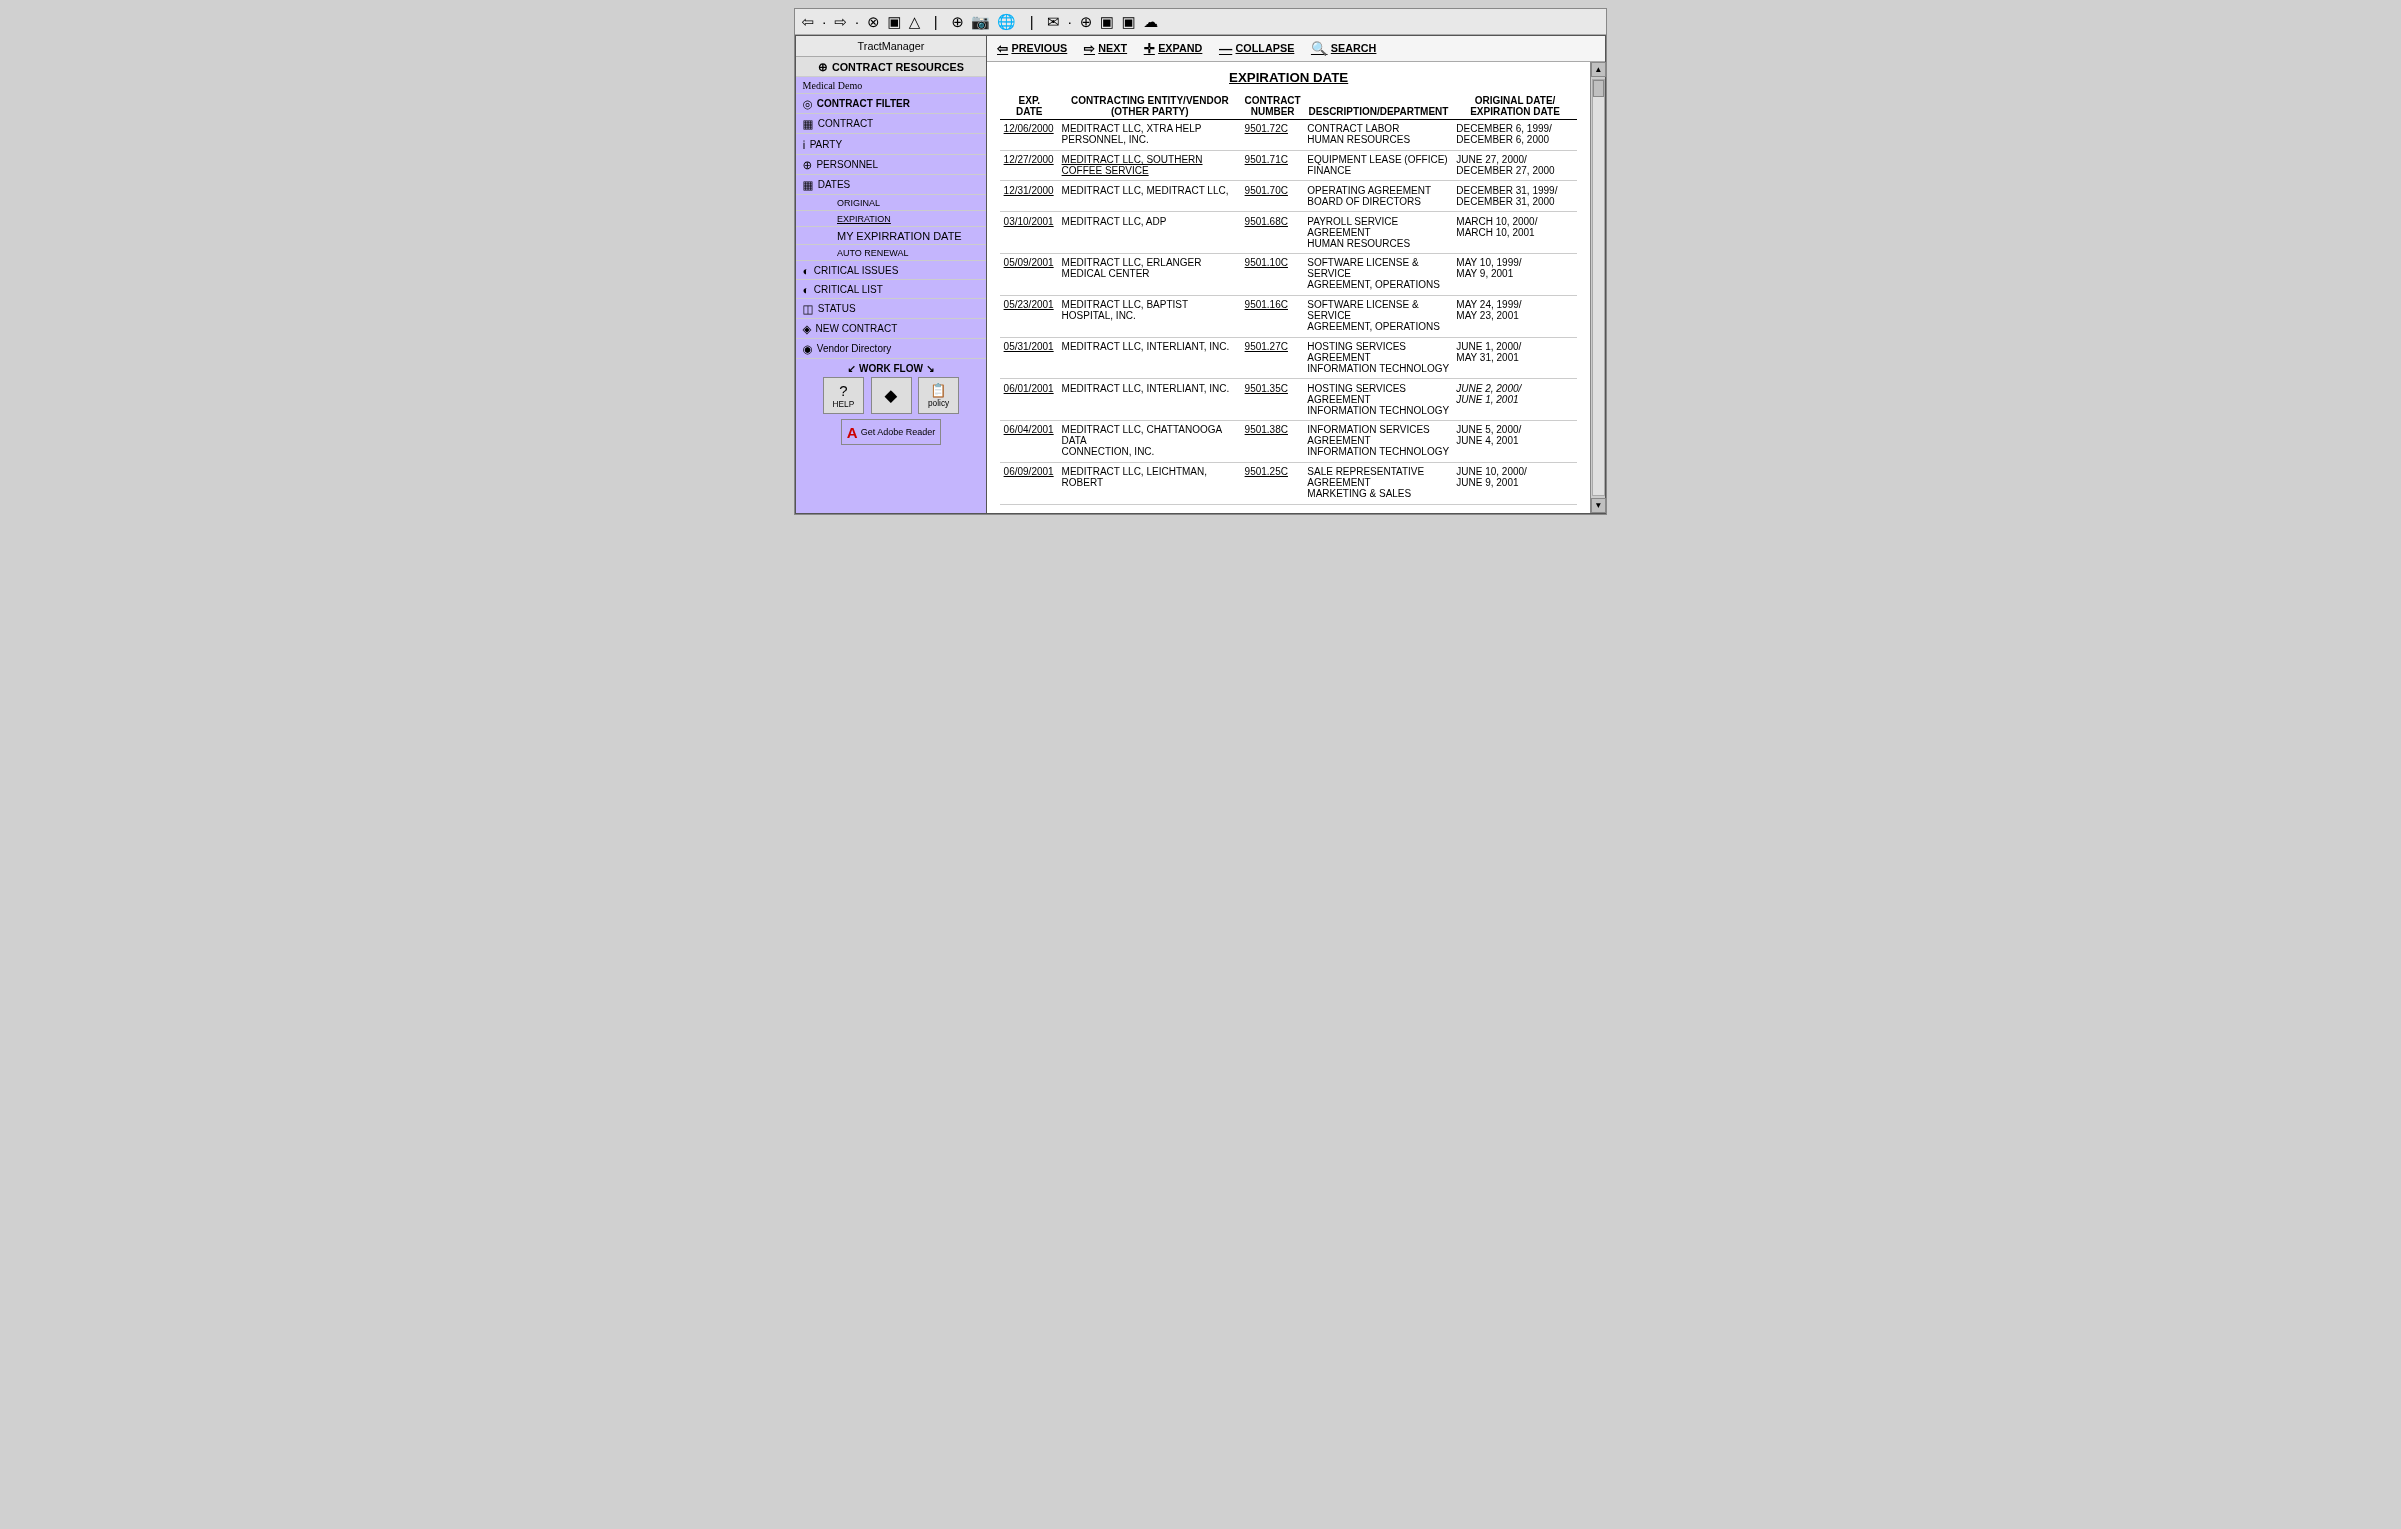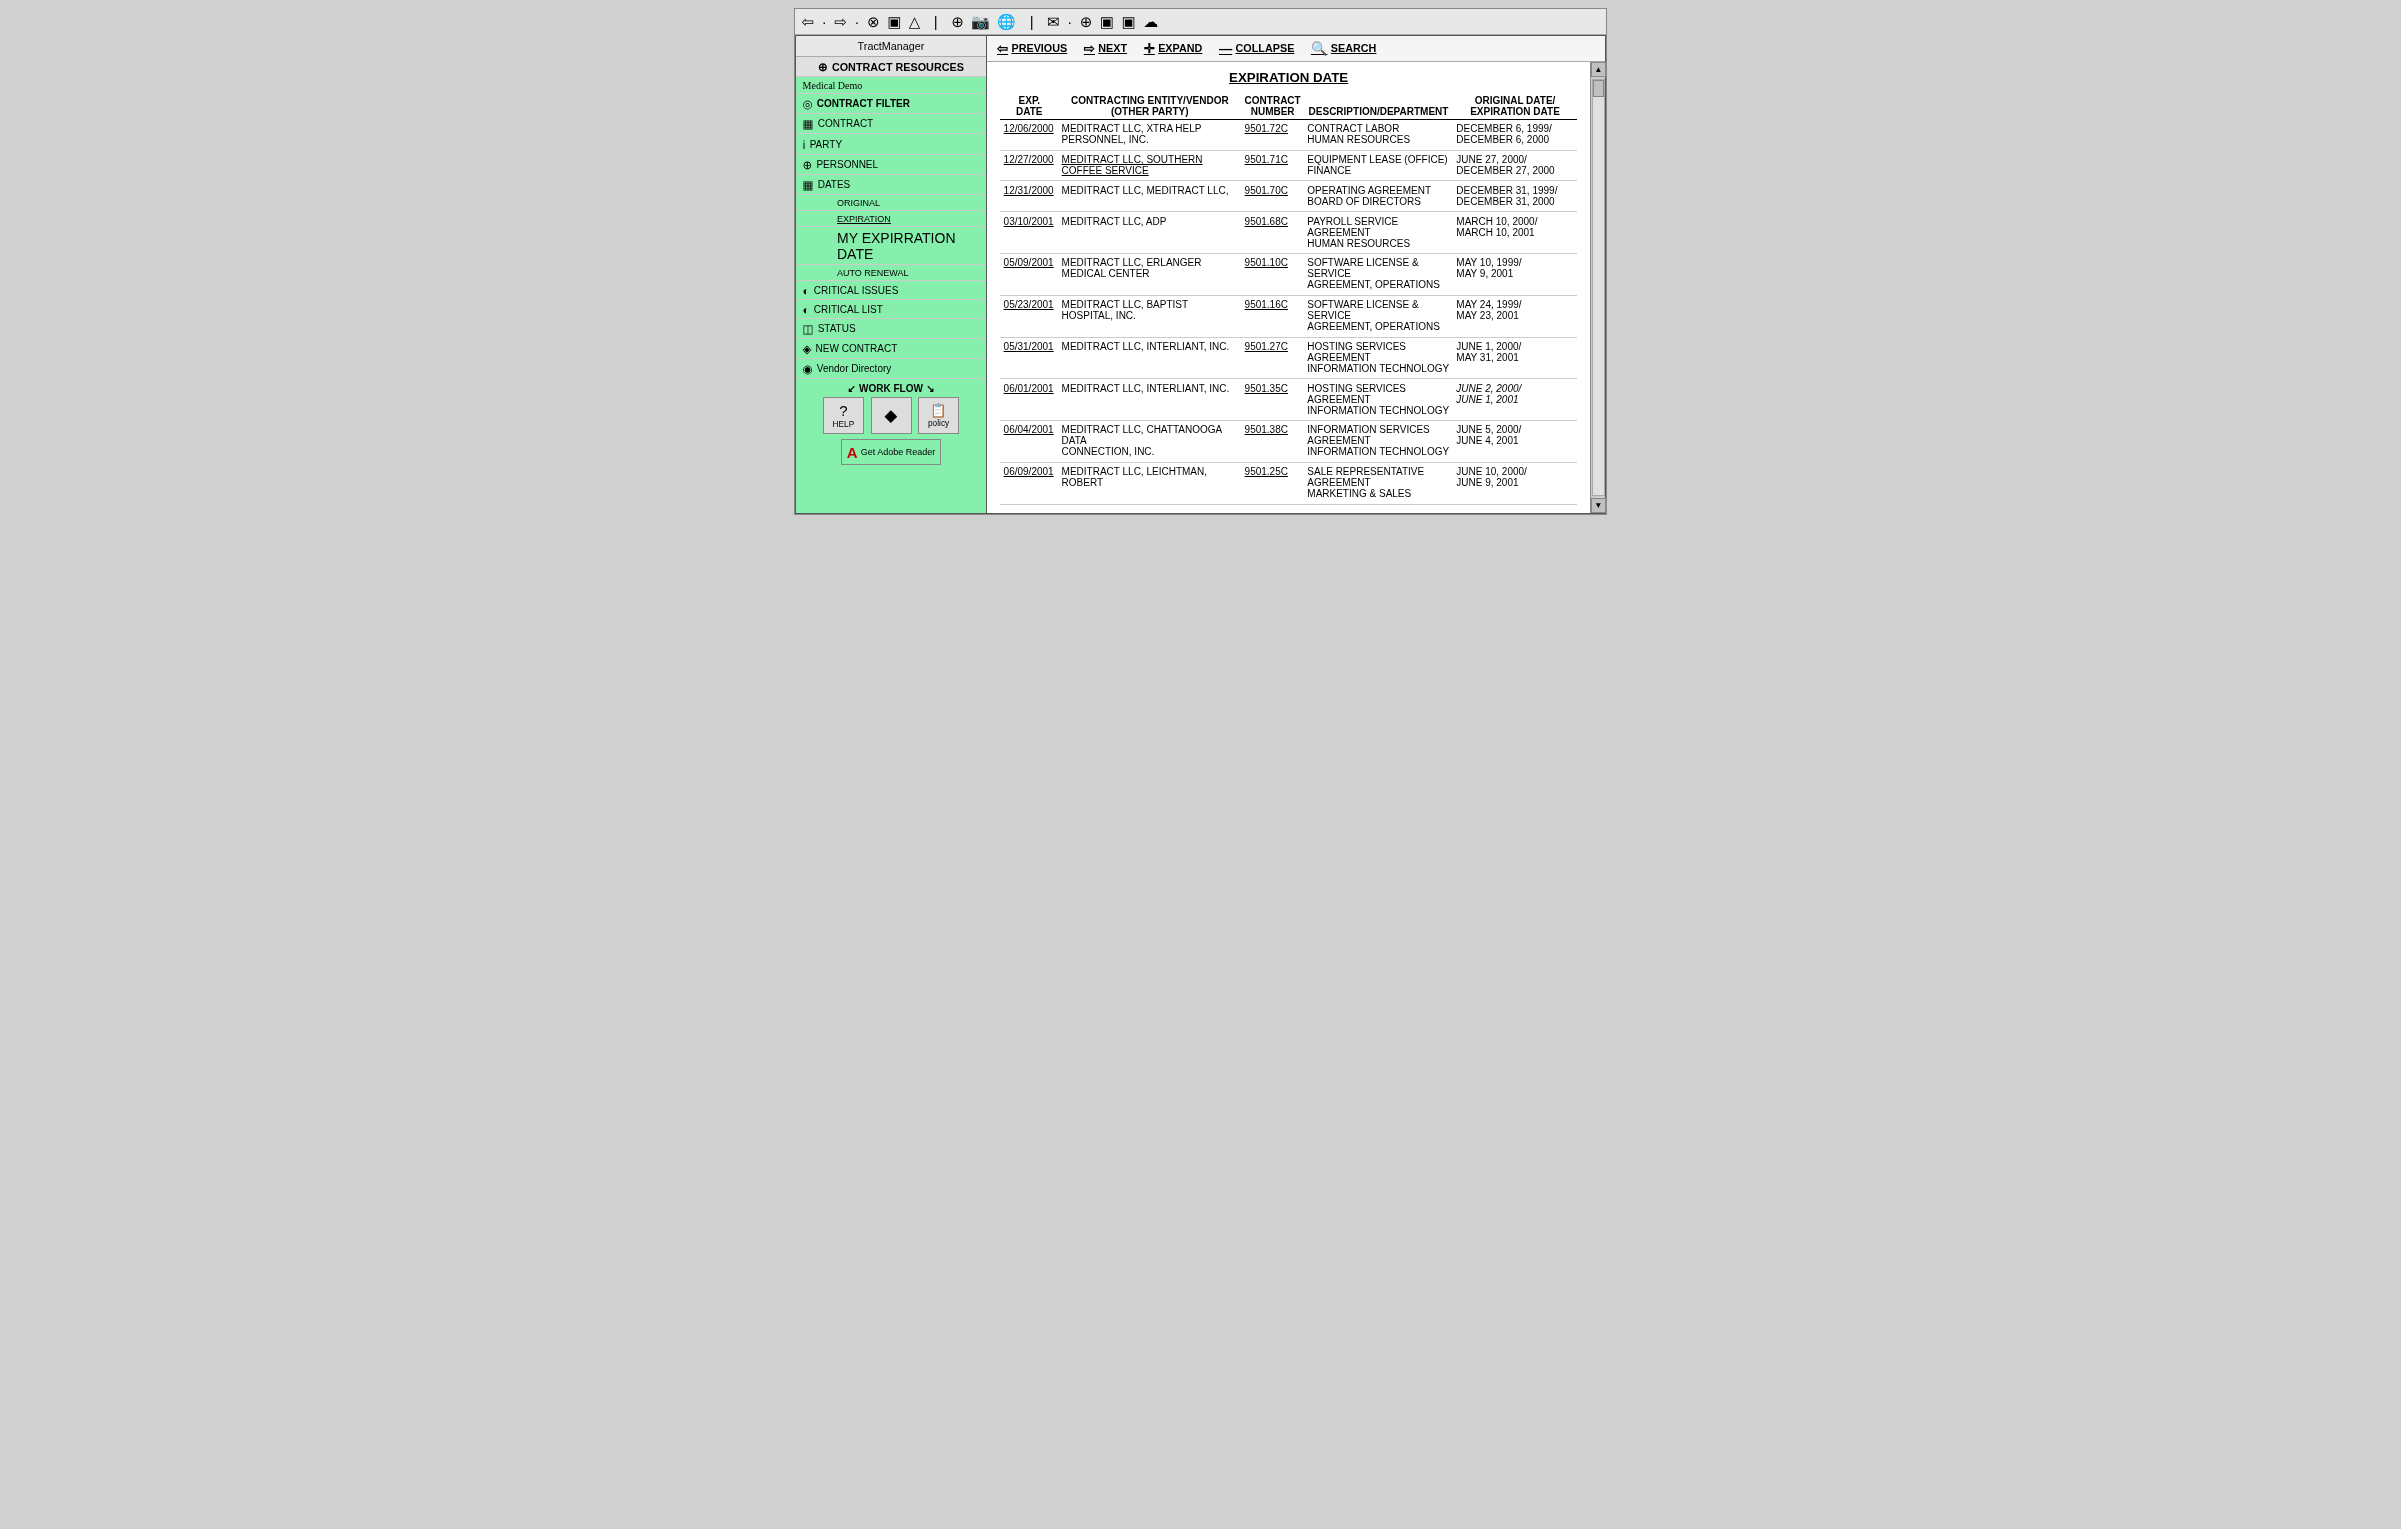--- a/index.html
+++ b/index.html
@@ -26,21 +26,21 @@
       display: flex;
       background: #fff;
       border: 1.7px solid #555;
       margin: 0;
     }
     
     .sidebar {
       width: 191px;
       min-width: 191px;
       border-right: 1.7px solid #555;
-      background: #86efac;
+      background: #c4b5fd;
       display: flex;
       flex-direction: column;
     }
     .sidebar-title {
       text-align: center;
       padding: 4.1px;
       font-size: 10.8px;
       border-bottom: 0.8px solid #aaa;
       background: #e8e8e8;
     }
@@ -243,21 +243,21 @@
         <span class="icon">▦</span>
         <span>DATES</span>
       </div>
       <div class="sidebar-item sub-indent">
         <span>ORIGINAL</span>
       </div>
       <div class="sidebar-item sub-indent" style="text-decoration:underline;">
         <span>EXPIRATION</span>
       </div>
       <div class="sidebar-item sub-indent">
-        <span style="font-size:14px;">MY EXPIRRATION DATE</span>
+        <span style="font-size:11px;">MY EXPIRRATION DATE</span>
       </div>
       <div class="sidebar-item sub-indent">
         <span>AUTO RENEWAL</span>
       </div>
       <div class="sidebar-item">
         <span class="icon">◐</span>
         <span>CRITICAL ISSUES</span>
       </div>
       <div class="sidebar-item">
         <span class="icon">◐</span>

